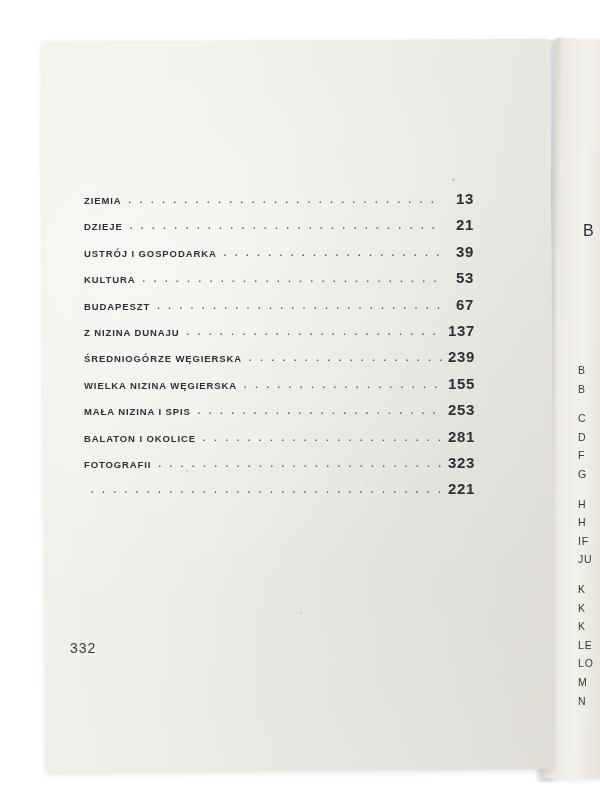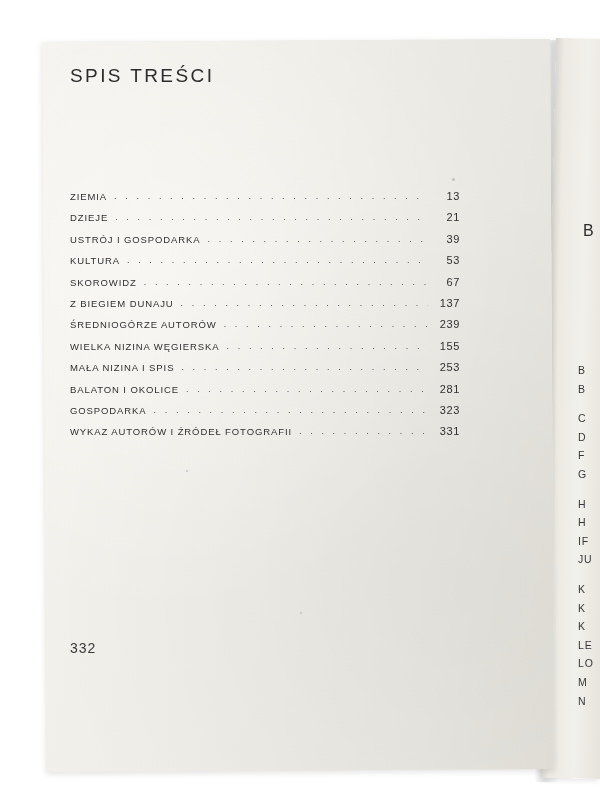--- a/index.html
+++ b/index.html
@@ -83,23 +83,24 @@
     top: 65px;
     font-size: 19px;
     letter-spacing: 2.4px;
     color: #2b2b2d;
     font-weight: 400;
   }
 
   
   .toc {
     position: absolute;
-    left: 70px;
+    left: 84px;
     top: 190px;
     width: 390px;
+    font-weight: bold;
   }
   .toc-row {
     display: flex;
     align-items: baseline;
     width: 100%;
     margin-bottom: 9.4px;
     font-size: 9.5px;
     letter-spacing: 0.9px;
     color: #2f2f31;
     white-space: nowrap;
@@ -116,21 +117,21 @@
     height: 6px;
     color: #4a4a4c;
     letter-spacing: 3.1px;
     font-size: 9px;
     line-height: 6px;
   }
   .toc-page {
     flex: 0 0 auto;
     width: 26px;
     text-align: right;
-    font-size: 11px;
+    font-size: 15px;
     letter-spacing: 0.6px;
     color: #2f2f31;
   }
 
   
   .folio {
     position: absolute;
     left: 70px;
     top: 640px;
     font-size: 14px;
@@ -177,21 +178,20 @@
 
 <div id="scene">
   <div class="backdrop"></div>
 
   <div class="gutter"></div>
 
   <div class="page-right"></div>
 
   <div class="page-left"></div>
 
-  <div class="page-heading">SPIS TREŚCI</div>
 
   <div class="speck" style="left:452px; top:178px; width:3px; height:3px;"></div>
   <div class="speck" style="left:186px; top:470px; width:2px; height:2px;"></div>
   <div class="speck" style="left:300px; top:612px; width:2px; height:2px;"></div>
 
   <div class="toc">
     <div class="toc-row">
       <span class="toc-title">ZIEMIA</span>
       <span class="toc-leader">. . . . . . . . . . . . . . . . . . . . . . . . . . . . . . . . . . . . . . . . . . . . . . . . . . . . . . . . . . . . . . . .</span>
       <span class="toc-page">13</span>
@@ -205,58 +205,57 @@
       <span class="toc-title">USTRÓJ I GOSPODARKA</span>
       <span class="toc-leader">. . . . . . . . . . . . . . . . . . . . . . . . . . . . . . . . . . . . . . . . . . . . . . . . . . . . . . . . . . . . . . . .</span>
       <span class="toc-page">39</span>
     </div>
     <div class="toc-row">
       <span class="toc-title">KULTURA</span>
       <span class="toc-leader">. . . . . . . . . . . . . . . . . . . . . . . . . . . . . . . . . . . . . . . . . . . . . . . . . . . . . . . . . . . . . . . .</span>
       <span class="toc-page">53</span>
     </div>
     <div class="toc-row">
-      <span class="toc-title">SKOROWIDZ</span>
+      <span class="toc-title">BUDAPESZT</span>
       <span class="toc-leader">. . . . . . . . . . . . . . . . . . . . . . . . . . . . . . . . . . . . . . . . . . . . . . . . . . . . . . . . . . . . . . . .</span>
       <span class="toc-page">67</span>
     </div>
     <div class="toc-row">
-      <span class="toc-title">Z BIEGIEM DUNAJU</span>
+      <span class="toc-title">Z NIZINA DUNAJU</span>
       <span class="toc-leader">. . . . . . . . . . . . . . . . . . . . . . . . . . . . . . . . . . . . . . . . . . . . . . . . . . . . . . . . . . . . . . . .</span>
       <span class="toc-page">137</span>
     </div>
     <div class="toc-row">
-      <span class="toc-title">ŚREDNIOGÓRZE AUTORÓW</span>
+      <span class="toc-title">ŚREDNIOGÓRZE WĘGIERSKA</span>
       <span class="toc-leader">. . . . . . . . . . . . . . . . . . . . . . . . . . . . . . . . . . . . . . . . . . . . . . . . . . . . . . . . . . . . . . . .</span>
       <span class="toc-page">239</span>
     </div>
     <div class="toc-row">
       <span class="toc-title">WIELKA NIZINA WĘGIERSKA</span>
       <span class="toc-leader">. . . . . . . . . . . . . . . . . . . . . . . . . . . . . . . . . . . . . . . . . . . . . . . . . . . . . . . . . . . . . . . .</span>
       <span class="toc-page">155</span>
     </div>
     <div class="toc-row">
       <span class="toc-title">MAŁA NIZINA I SPIS</span>
       <span class="toc-leader">. . . . . . . . . . . . . . . . . . . . . . . . . . . . . . . . . . . . . . . . . . . . . . . . . . . . . . . . . . . . . . . .</span>
       <span class="toc-page">253</span>
     </div>
     <div class="toc-row">
       <span class="toc-title">BALATON I OKOLICE</span>
       <span class="toc-leader">. . . . . . . . . . . . . . . . . . . . . . . . . . . . . . . . . . . . . . . . . . . . . . . . . . . . . . . . . . . . . . . .</span>
       <span class="toc-page">281</span>
     </div>
     <div class="toc-row">
-      <span class="toc-title">GOSPODARKA</span>
+      <span class="toc-title">FOTOGRAFII</span>
       <span class="toc-leader">. . . . . . . . . . . . . . . . . . . . . . . . . . . . . . . . . . . . . . . . . . . . . . . . . . . . . . . . . . . . . . . .</span>
       <span class="toc-page">323</span>
     </div>
     <div class="toc-row">
-      <span class="toc-title">WYKAZ AUTORÓW I ŹRÓDEŁ FOTOGRAFII</span>
-      <span class="toc-leader">. . . . . . . . . . . . . . . . . . . . . . . . . . . . . . . . . . . . . . . . . . . . . . . . . . . . . . . . . . . . . . . .</span>
-      <span class="toc-page">331</span>
+      <span class="toc-leader">. . . . . . . . . . . . . . . . . . . . . . . . . . . . . . . . . . . . . . . . . . . . . . . . . . . . . . . . . . . . . . . .</span>
+      <span class="toc-page">221</span>
     </div>
   </div>
 
   <div class="folio">332</div>
 
   <div class="right-heading">B</div>
 
   <div class="right-col">
     <div class="right-line" style="margin-top:184px;">B</div>
     <div class="right-line">B</div>

